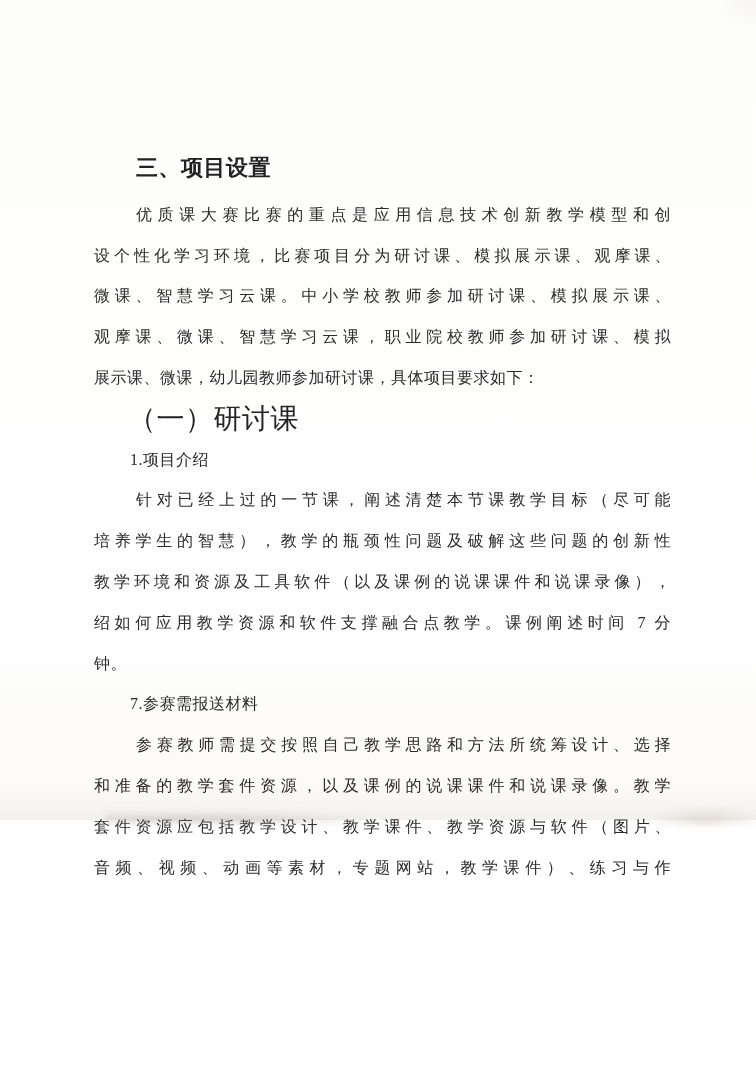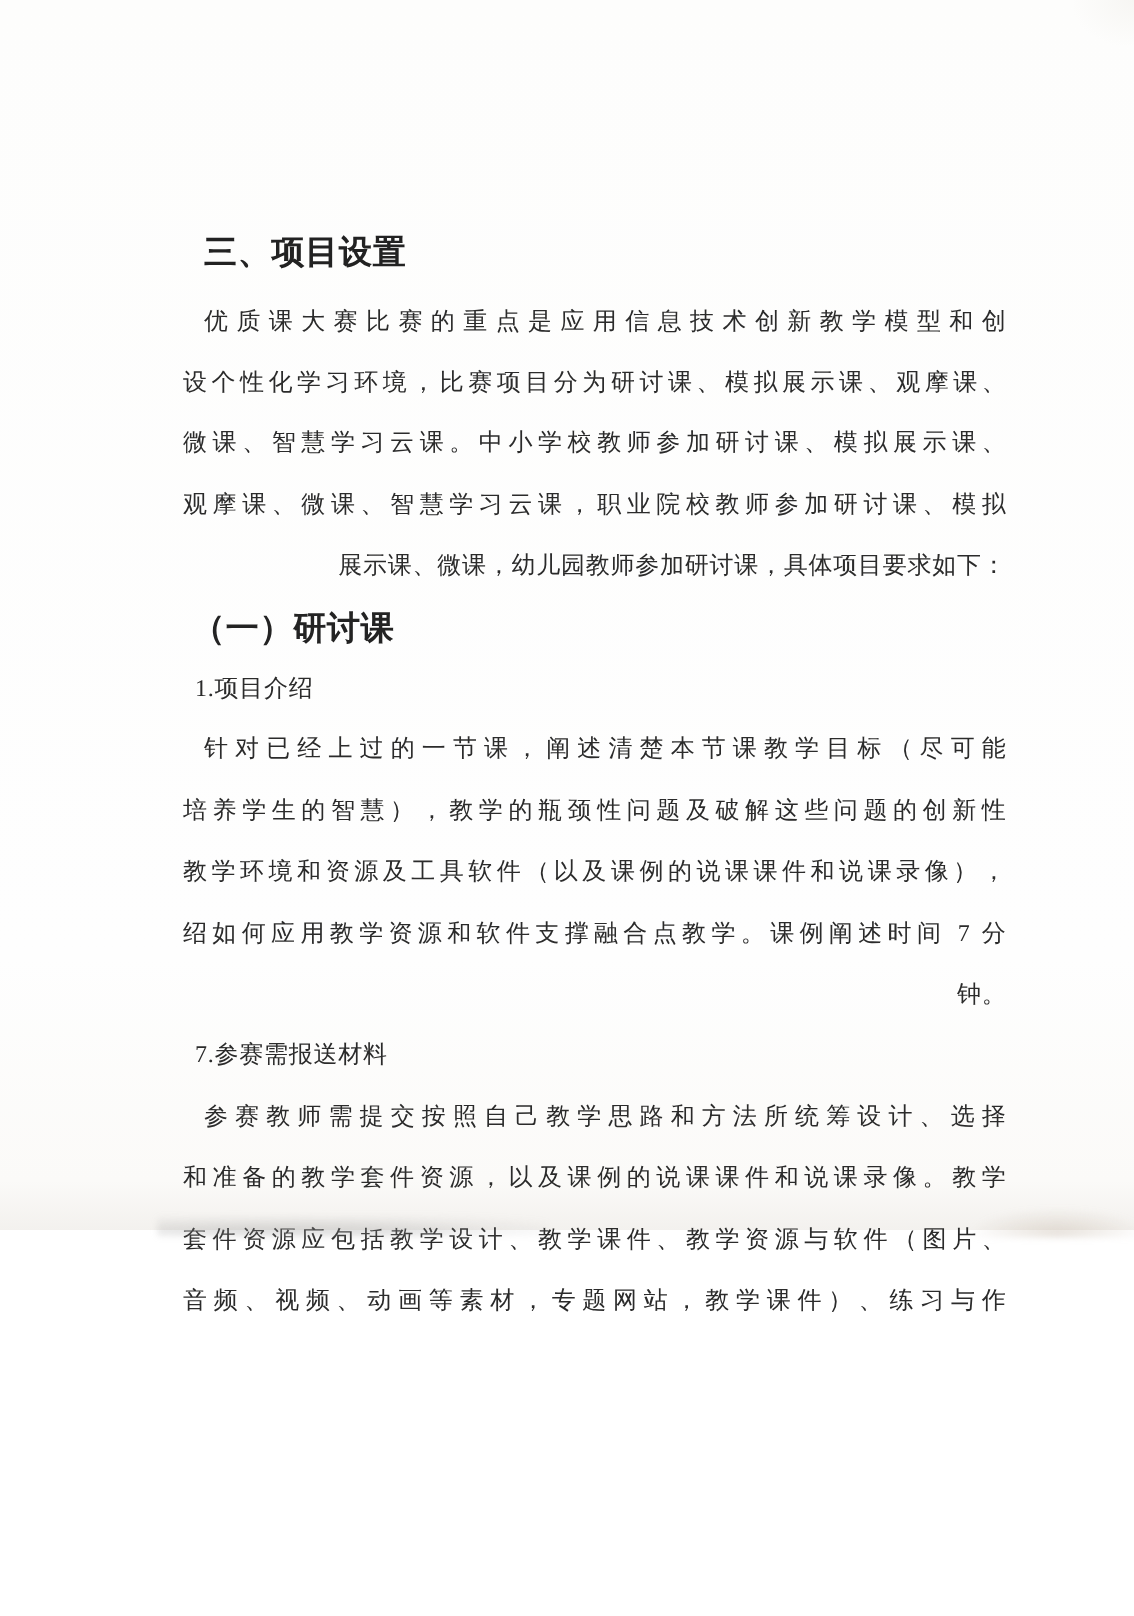--- a/index.html
+++ b/index.html
@@ -40,44 +40,43 @@
   
   .line.h1 {
     font-weight: bold;
     font-size: 22px;
     color: #222222;
     text-indent: 42px;
     margin-bottom: 6px;
   }
   
   .line.h2 {
-    font-weight: bold;
-    font-size: 22px;
+    font-weight: normal;
+    font-size: 28px;
     color: #232323;
     text-indent: 34px;
   }
   
   .line.num {
     text-indent: 36px;
   }
   
   .line.first {
     text-indent: 42px;
     text-align: justify;
     text-align-last: justify;
   }
   
   .line.full {
     text-align: justify;
     text-align-last: justify;
-    margin-left: 28px;
   }
   
   .line.end {
-    text-align: right;
+    text-align: left;
   }
   
   .smudge {
     position: absolute;
     pointer-events: none;
   }
   .smudge-bottom-left {
     left: 105px;
     bottom: -4px;
     width: 260px;

